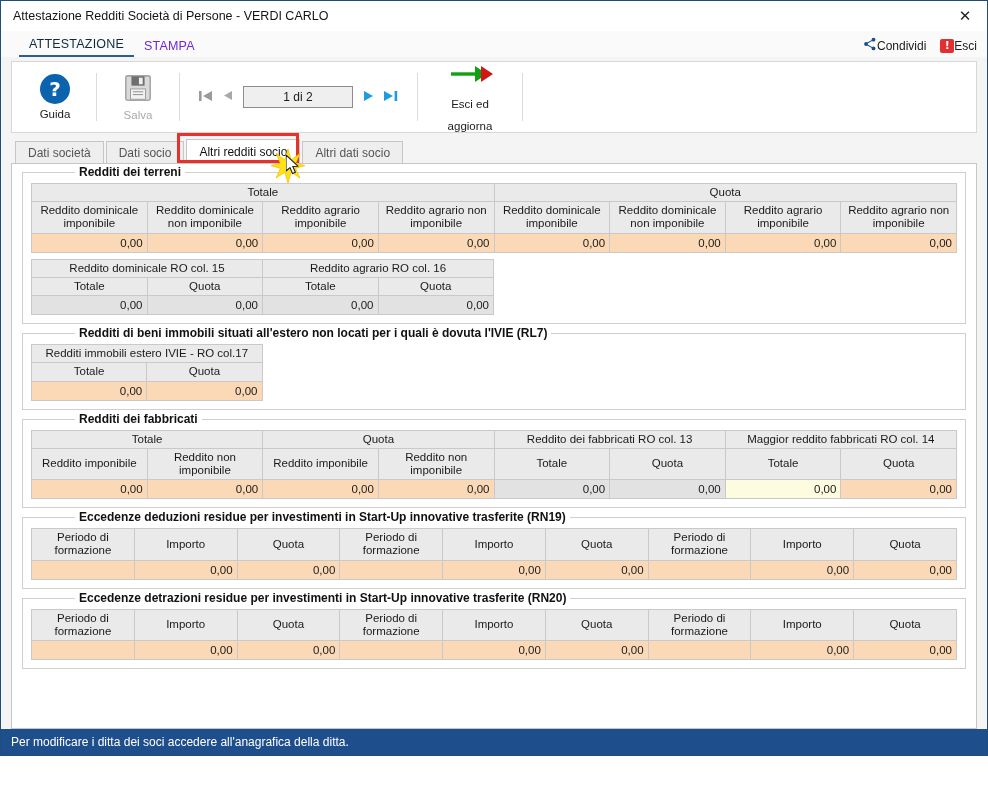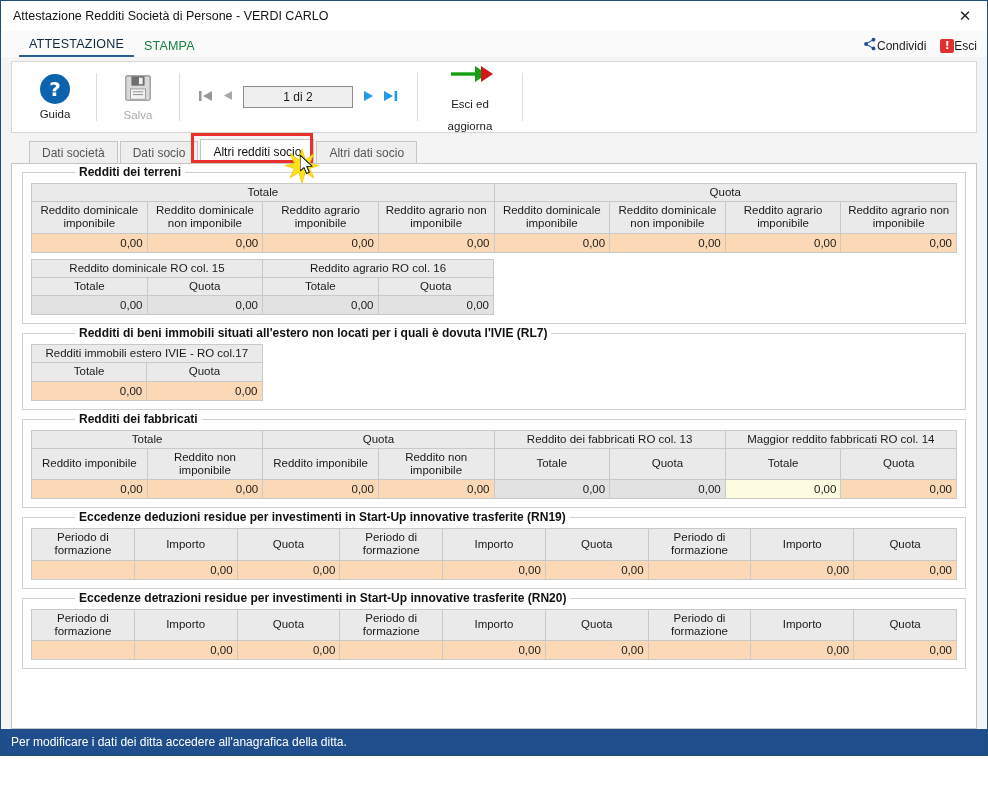--- a/index.html
+++ b/index.html
@@ -50,21 +50,21 @@
     background: #fafafa;
     display: flex;
     align-items: flex-end;
     padding-left: 18px;
     flex: 0 0 auto;
     position: relative;
   }
   .rtab {
     font-size: 12.5px;
     padding: 0 10px 4px 10px;
-    color: #15803d;
+    color: #6d28d9;
     letter-spacing: .2px;
     cursor: pointer;
   }
   .rtab.active {
     color: #10293f;
     border-bottom: 2px solid #2a5f92;
   }
   .ribbon-right {
     position: absolute;
     right: 10px; bottom: 3px;
@@ -151,21 +151,21 @@
     background: #f4f4f4;
     padding: 0 10px;
     display: flex;
     flex-direction: column;
     min-height: 0;
   }
   .tabstrip {
     display: flex;
     align-items: flex-end;
     height: 24px;
-    margin-left: 18px;
+    margin-left: 4px;
     position: relative;
   }
   .tab {
     height: 22px;
     padding: 0 12px;
     display: flex; align-items: center;
     font-size: 12px;
     color: #555;
     background: #eeeeee;
     border: 1px solid #c6c6c6;
@@ -621,16 +621,16 @@
             </tr>
           </tbody>
             </table>
         </div>
       </div>
 
     </div>
   </div>
 
   <div class="statusbar">
-    <span>Per modificare i dati dei ditta accedere all'anagrafica della ditta.</span>
+    <span>Per modificare i ditta dei soci accedere all'anagrafica della ditta.</span>
   </div>
 
 </div>
 
 </body></html>

